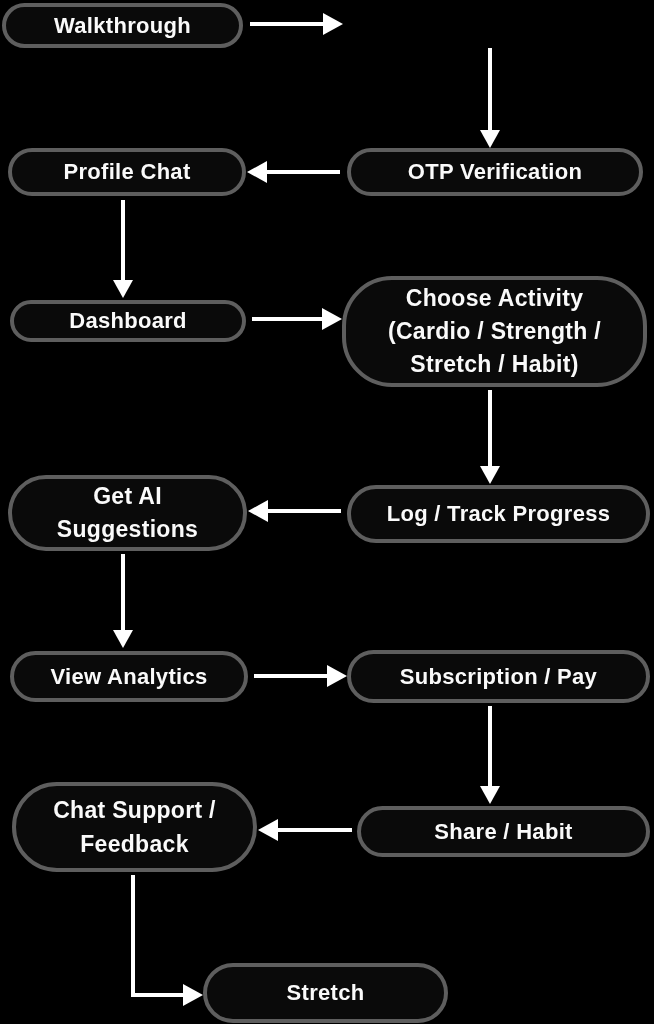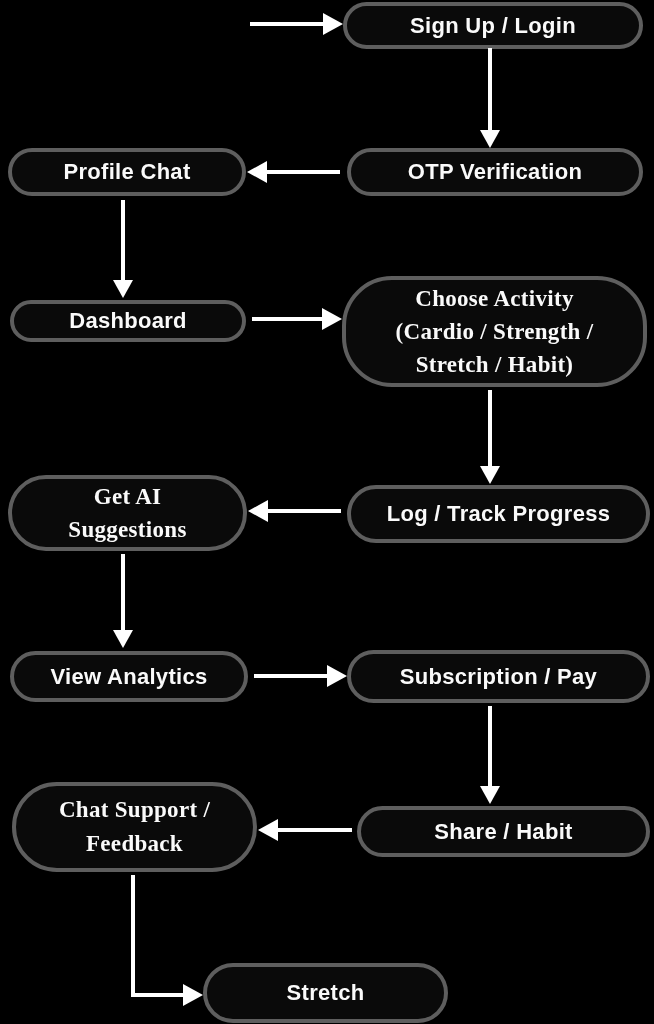--- a/index.html
+++ b/index.html
@@ -7,36 +7,36 @@
     position:relative;width:654px;height:1024px;background:#000;overflow:hidden;
     font-family:"Liberation Sans",sans-serif;
   }
   .node{
     position:absolute;box-sizing:border-box;
     border:4px solid #5e5e5e;border-radius:999px;background:#0a0a0a;
     color:#fafafa;display:flex;align-items:center;justify-content:center;
     text-align:center;font-weight:bold;font-size:22px;letter-spacing:0.3px;
   }
   .node .lines{display:block;}
-  .node .line{display:block;font-family:Liberation Serif, serif;}
+  .node .line{display:block;}
   .multi{font-size:23px;line-height:33px;}
   .hline{position:absolute;height:4px;background:#fff;}
   .vline{position:absolute;width:4px;background:#fff;}
   .arr{position:absolute;width:0;height:0;}
   .arr-right{border-top:11px solid transparent;border-bottom:11px solid transparent;border-left:20px solid #fff;}
   .arr-left{border-top:11px solid transparent;border-bottom:11px solid transparent;border-right:20px solid #fff;}
   .arr-down{border-left:10px solid transparent;border-right:10px solid transparent;border-top:18px solid #fff;}
 </style>
 </head>
 <body>
 
 <div id="canvas">
 
-  <div class="node" style="left:343px;top:2px;width:300px;height:47px;">
-    <span>Sign Up / Login</span>
+  <div class="node" style="left:2px;top:3px;width:241px;height:45px;">
+    <span>Walkthrough</span>
   </div>
 
   <div class="hline" style="left:250px;top:22px;width:73px;"></div>
   <div class="arr arr-right" style="left:323px;top:13px;"></div>
 
   <div class="vline" style="left:488px;top:48px;height:83px;"></div>
   <div class="arr arr-down" style="left:480px;top:130px;"></div>
 
   <div class="node" style="left:8px;top:148px;width:238px;height:48px;">
     <span>Profile Chat</span>

